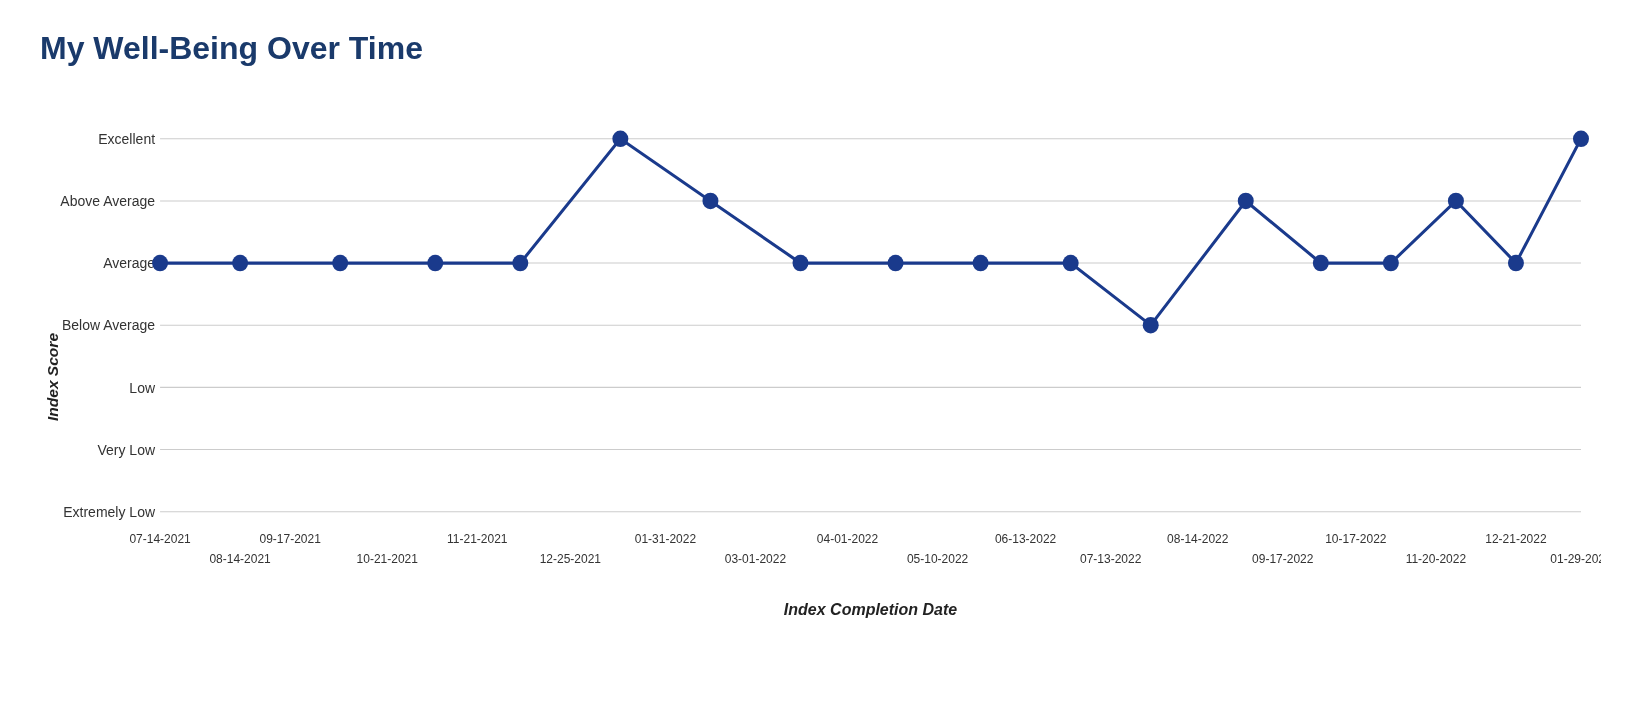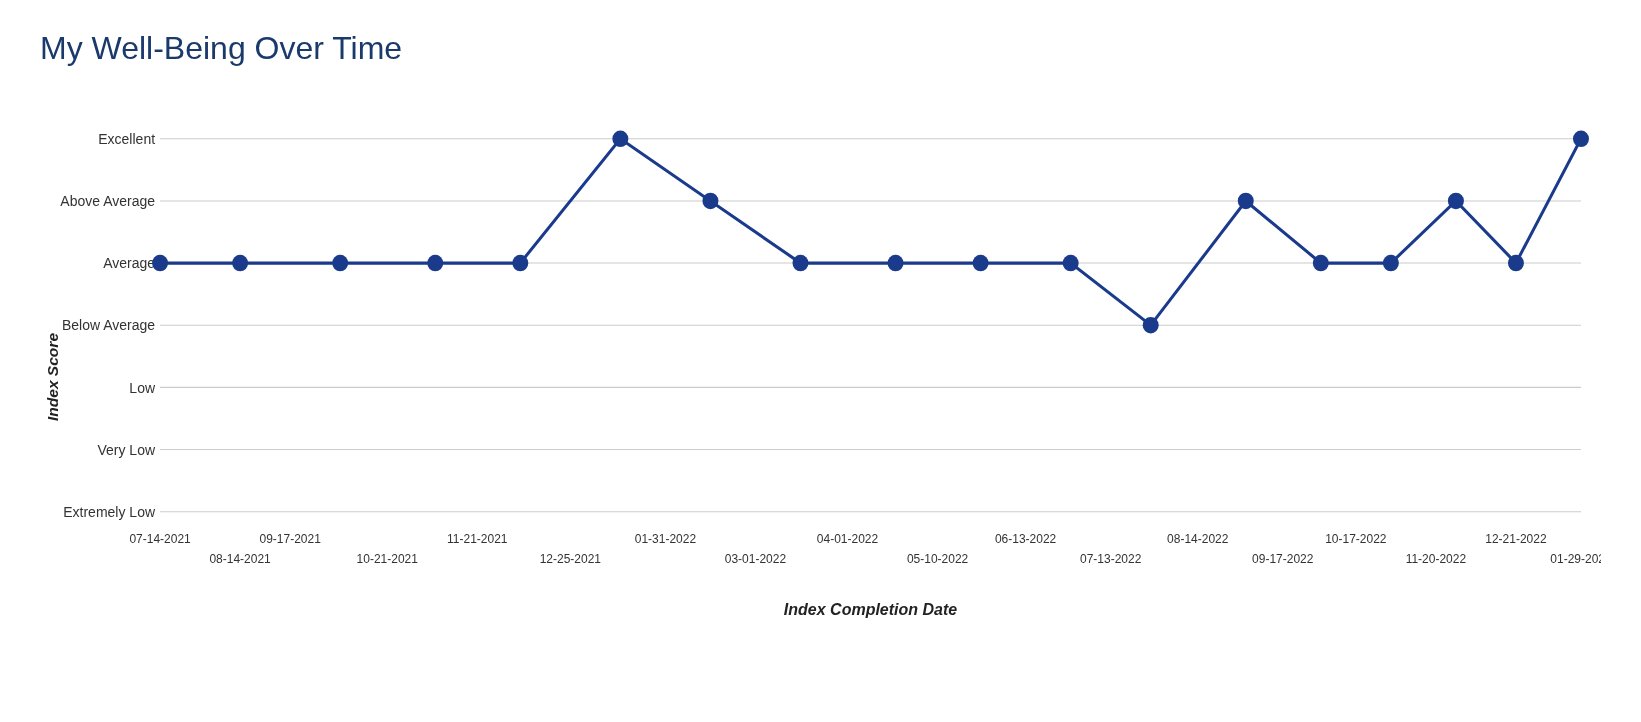--- a/index.html
+++ b/index.html
@@ -12,21 +12,21 @@
     }
     .chart-container {
       width: 1641px;
       height: 722px;
       padding: 30px 40px 20px 40px;
       position: relative;
     }
     .chart-title {
       font-size: 32px;
       color: #1a3a6b;
-      font-weight: 400;
+      font-weight: 700;
       margin-bottom: 20px;
     }
     .chart-area {
       position: relative;
       width: 100%;
       height: 580px;
     }
     svg.main-chart {
       position: absolute;
       left: 0;

